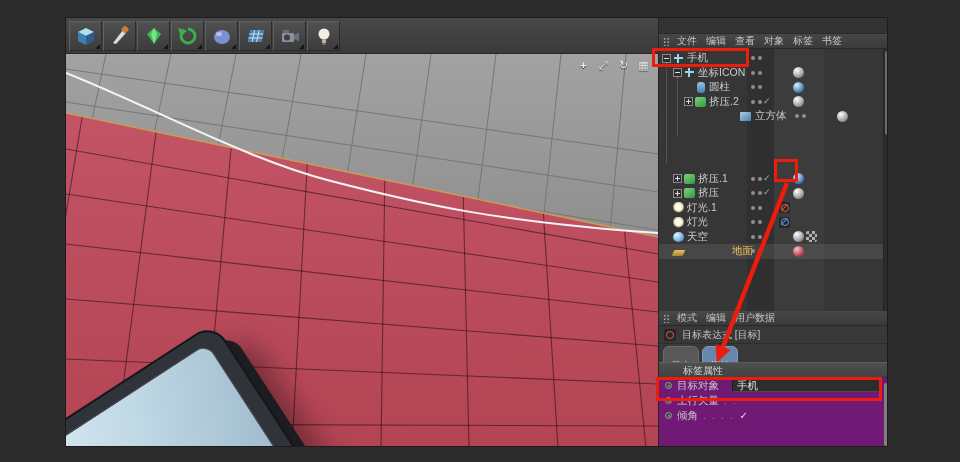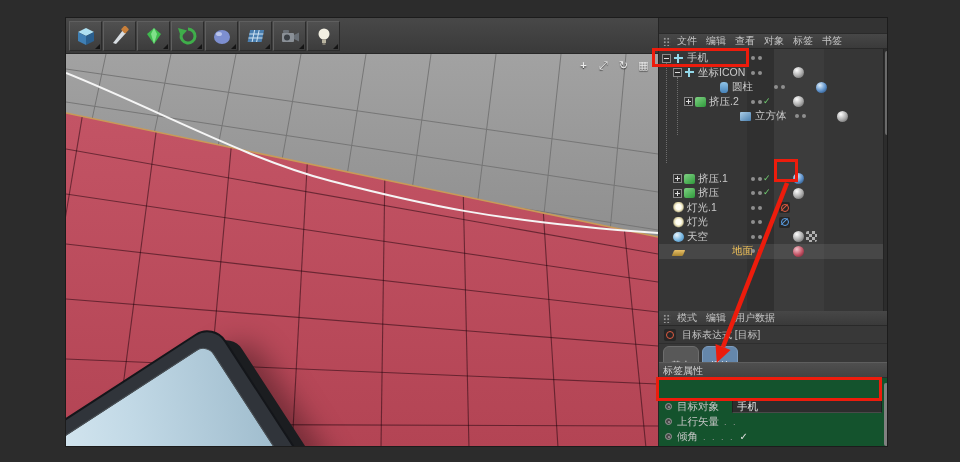--- a/index.html
+++ b/index.html
@@ -110,22 +110,22 @@
             display:flex;align-items:center;gap:6px;padding-left:5px;border-bottom:1px solid #2e2e2e;}
   .expr-icon{width:12px;height:12px;background:#262626;border-radius:2px;position:relative;}
   .expr-icon::before{content:"";position:absolute;inset:2px;border-radius:50%;border:1.5px solid #e05a40;}
   .am-tabs{position:absolute;left:0;top:326px;width:231px;height:18px;background:#383838;
            display:flex;gap:3px;padding:2px 0 0 4px;}
   .tab{height:14px;padding:12px 7px;font-size:10px;line-height:13px;border-radius:6px;cursor:pointer;}
   .tab-basic{background:#585858;border:1px solid #6d6d6d;color:#ddd;}
   .tab-active{background:#6587ab;border:1px solid #7d9cbd;color:#fff;}
   .am-section{position:absolute;left:0;top:344px;width:231px;height:16px;
               background:linear-gradient(#4f4f4f,#424242);border-top:1px solid #5e5e5e;
-              border-bottom:1px solid #2d2d2d;line-height:15px;padding-left:4px;color:#d2d2d2;}
-  .am-rows{position:absolute;left:0;top:360px;width:231px;height:70px;background:#14532d;padding-top:21px;}
+              border-bottom:1px solid #2d2d2d;line-height:15px;padding-left:24px;color:#d2d2d2;}
+  .am-rows{position:absolute;left:0;top:360px;width:231px;height:70px;background:#701a75;padding-top:0;}
   .am-row{height:15px;display:flex;align-items:center;gap:5px;padding-left:6px;font-size:10.5px;color:#c6c6c6;}
   .anim-circle{width:7px;height:7px;border:1px solid #999;border-radius:50%;background:#474747;position:relative;flex:0 0 7px;}
   .anim-circle::after{content:"";position:absolute;left:2px;top:2px;width:2px;height:2px;border-radius:50%;background:#999;}
   .target-input{margin-left:8px;width:150px;height:13px;background:#2d2d2d;
                 border:1px solid #1f1f1f;border-bottom-color:#4a4a4a;color:#e2e2e2;
                 display:flex;align-items:center;padding:0 4px;font-size:10.5px;cursor:text;}
   .leader-dots{color:#9a9a9a;letter-spacing:2px;font-size:9px;}
   .check{color:#e2e2e2;font-size:10px;}
   .am-scroll{position:absolute;left:225px;top:365px;width:4px;height:63px;background:#808080;border-radius:2px;}
 
@@ -295,21 +295,21 @@
           <div class="om-row" style="padding-left:14px;">
             <span class="exp"></span>
             <span class="obj-icon ic-null"></span>
             <span class="obj-label">坐标ICON</span>
             <span class="vis-dots">
                 <i></i>
                 <i></i>
               </span>
             <span class="tag slot2 sphere sphere-gray"></span>
           </div>
-          <div class="om-row" style="padding-left:25px;margin-left:23px;">
+          <div class="om-row" style="padding-left:25px;">
             <span class="exp spacer"></span>
             <span class="obj-icon ic-cyl"></span>
             <span class="obj-label">圆柱</span>
             <span class="vis-dots">
                 <i></i>
                 <i></i>
               </span>
             <span class="tag slot2 sphere sphere-blue"></span>
           </div>
           <div class="om-row" style="padding-left:25px;">

